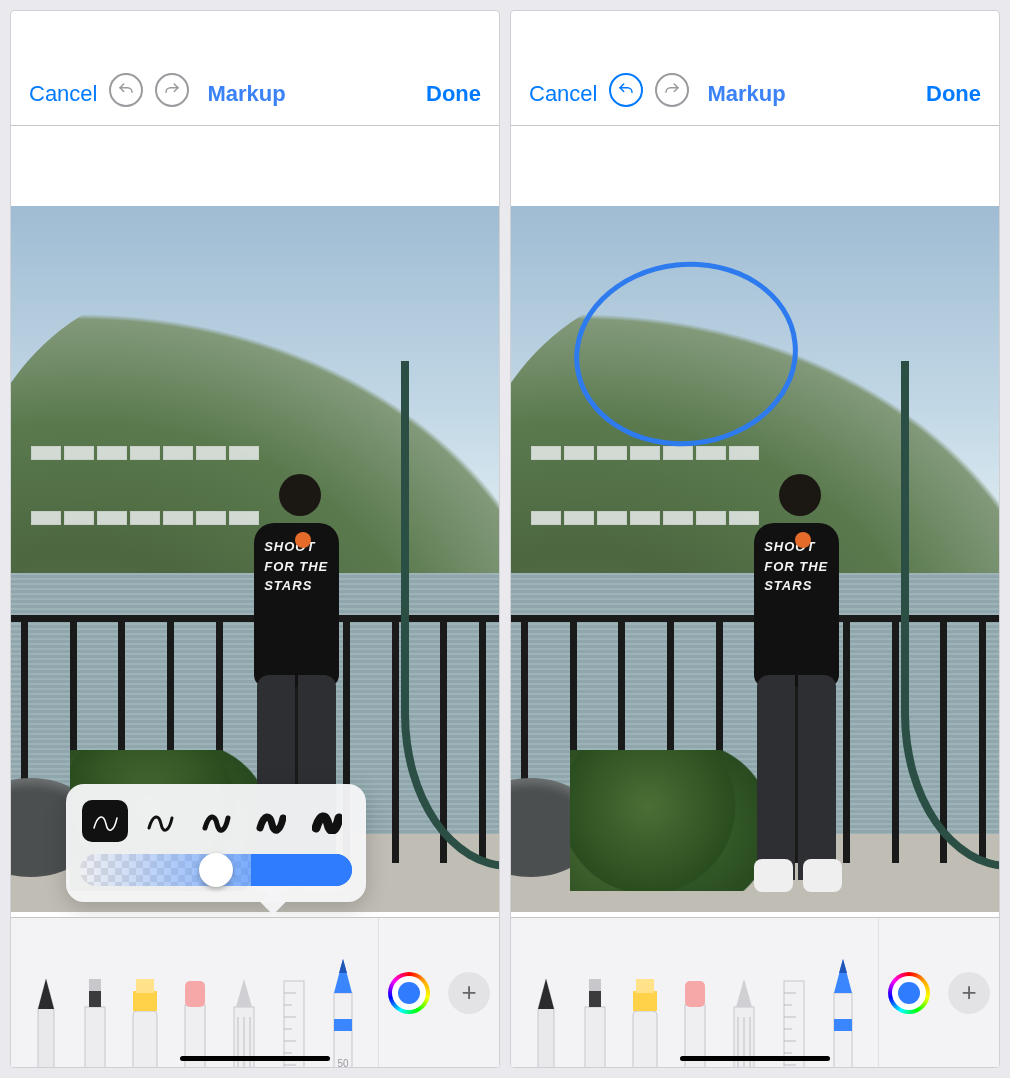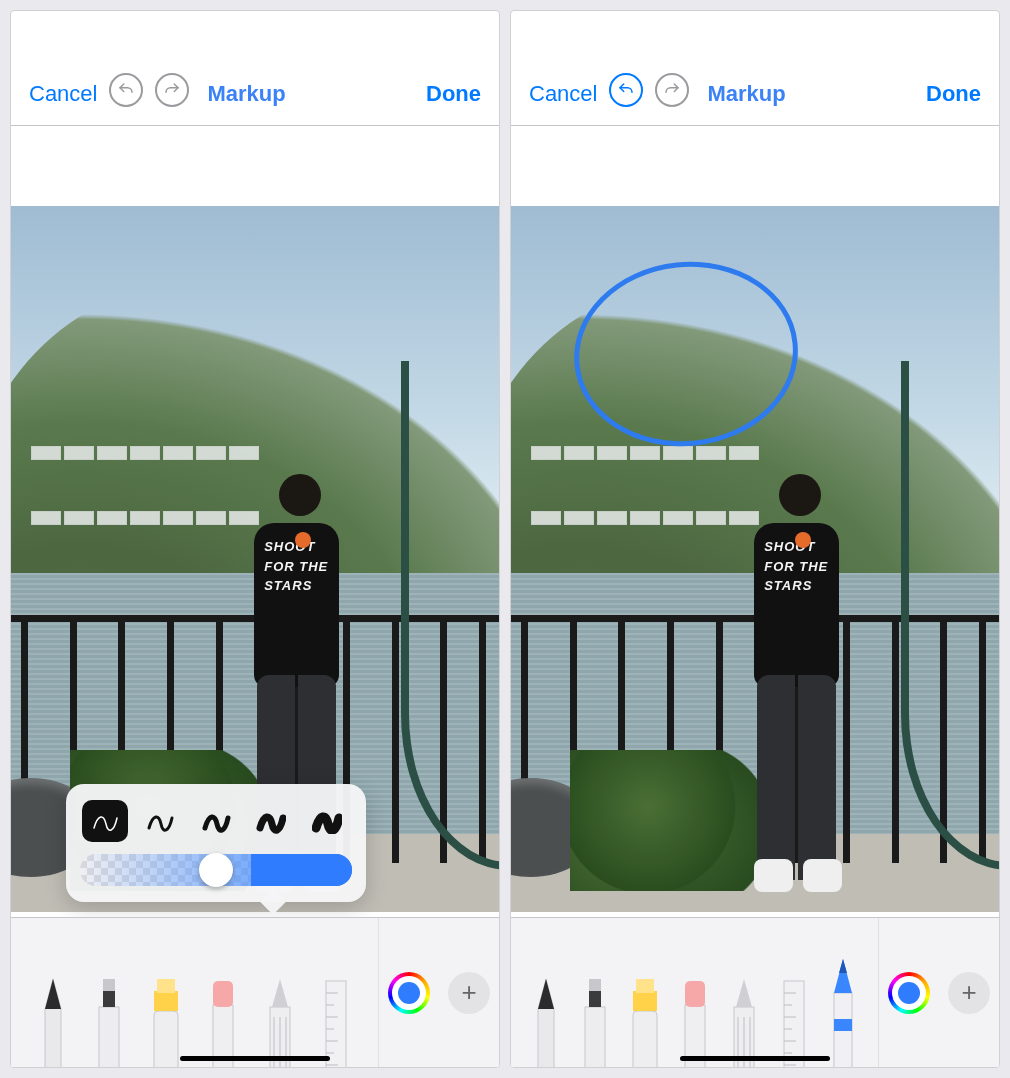--- a/index.html
+++ b/index.html
@@ -394,20 +394,29 @@
                   <line x1="10" y1="28" x2="18" y2="28"></line>
                   <line x1="10" y1="40" x2="22" y2="40"></line>
                   <line x1="10" y1="52" x2="18" y2="52"></line>
                   <line x1="10" y1="64" x2="22" y2="64"></line>
                   <line x1="10" y1="76" x2="18" y2="76"></line>
                   <line x1="10" y1="88" x2="22" y2="88"></line>
                   <line x1="10" y1="100" x2="18" y2="100"></line>
                 </g>
               </svg>
             </div>
+          <div class="tool sel">
+              <svg viewBox="0 0 40 120">
+                <rect x="11" y="34" width="18" height="86" fill="#f1f1f4" stroke="#c7c7cc"></rect>
+                <rect x="11" y="60" width="18" height="12" fill="#3a86ff"></rect>
+                <path d="M20 0 L29 34 H11 Z" fill="#3a86ff"></path>
+                <path d="M20 0 L24 14 H16 Z" fill="#1e57b8"></path>
+                <text x="20" y="108" text-anchor="middle" font-size="10" fill="#9a9a9f">50</text>
+              </svg>
+            </div>
         </div>
         <div class="dock-right">
           <div class="color-well">
             <div class="inner">
                 <div class="dot" style="background:#2f7cff"></div>
               </div>
           </div>
           <button class="add-btn">
             <span>+</span>
           </button>

